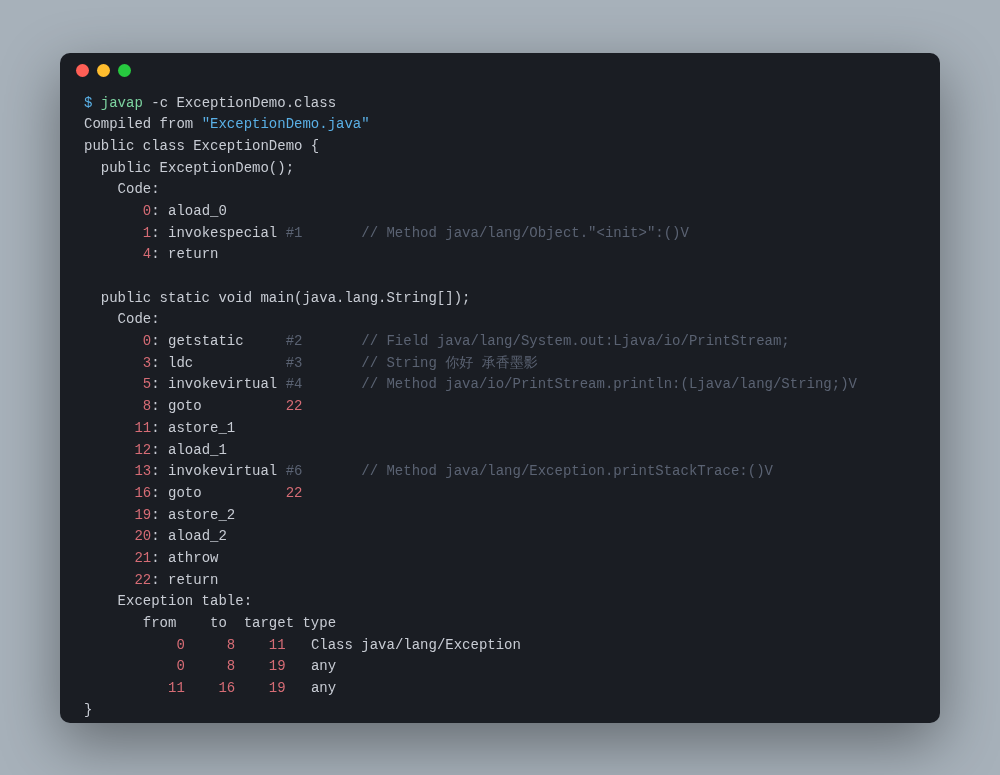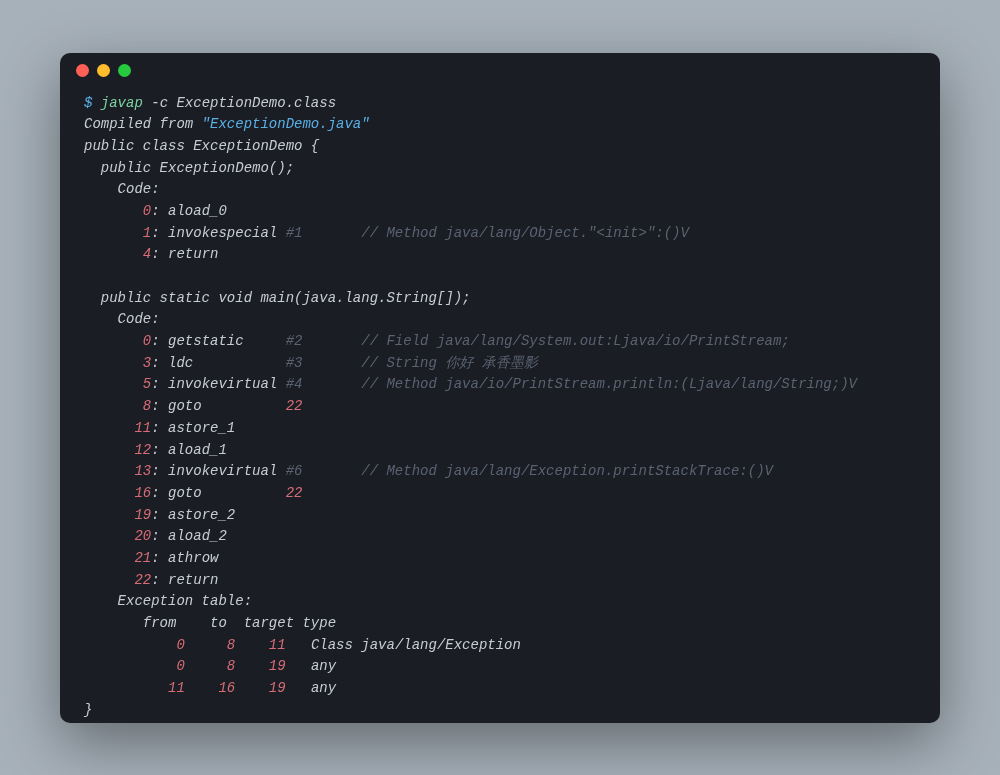--- a/index.html
+++ b/index.html
@@ -46,21 +46,21 @@
       color: #a0a8b5;
       white-space: pre;
     }
     .prompt { color: #5ab0e6; }
     .cmd { color: #7dd3a0; }
     .white { color: #c8ccd4; }
     .str { color: #5ab0e6; }
     .num { color: #d66c75; }
     .ref { color: #5a6272; }
     .comment { color: #5a6272; }
-    .line { display: block; font-style: italic; }
+    .line { display: block; }
   </style>
 </head>
 <body>
 
 <div class="terminal">
   <div class="titlebar">
     <div class="dot dot-red"></div>
     <div class="dot dot-yellow"></div>
     <div class="dot dot-green"></div>
   </div>

